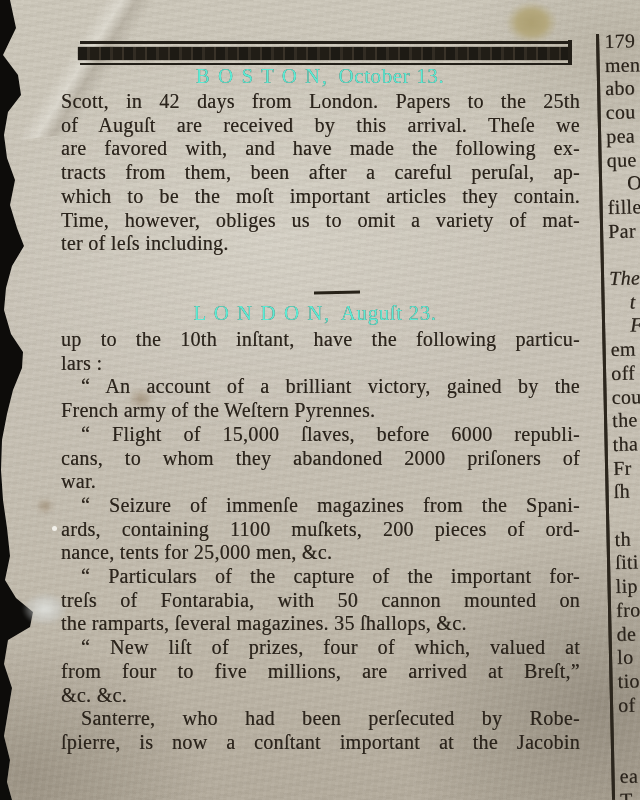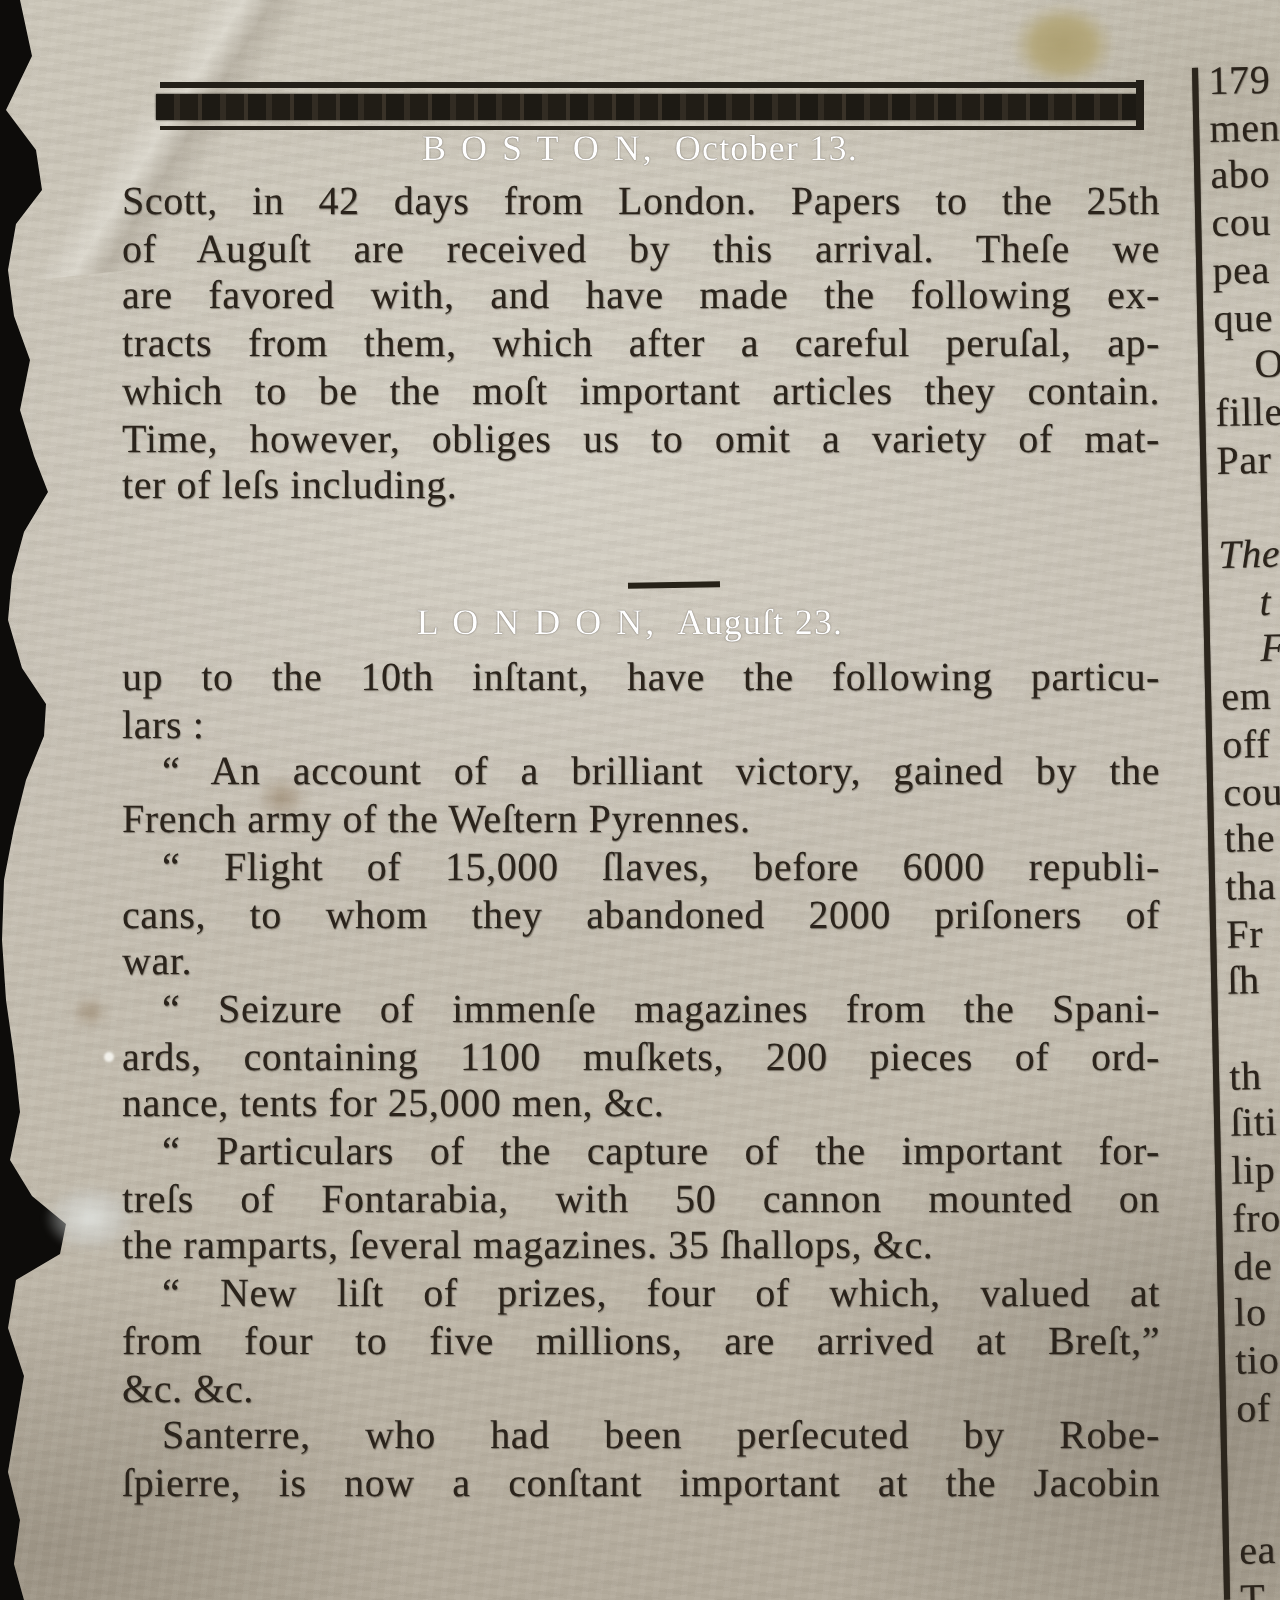--- a/index.html
+++ b/index.html
@@ -68,22 +68,22 @@
   .rule-end-tick{position:absolute;background:#231f18;}
   .section-divider{position:absolute;background:#272218;transform:rotate(-1deg);}
   .column-rule{
     position:absolute;left:596px;top:34px;width:2.6px;height:766px;
     background:#2c261d;transform:rotate(-1.2deg);transform-origin:top left;
     box-shadow:0 0 .6px rgba(30,24,16,.8);
   }
   
   .txtcol{position:absolute;color:#2b241c;}
   .headline{
-    font-size:18px;letter-spacing:1.5px;text-align:center;white-space:nowrap;
-    color:#ffffff;text-shadow:0 0 .6px rgba(40,32,22,.85);
+    font-size:21px;letter-spacing:1.5px;text-align:center;white-space:nowrap;
+    color:#5eead4;text-shadow:0 0 .6px rgba(40,32,22,.85);
   }
   .headline .date{letter-spacing:.6px;margin-left:10px;}
   .tline{
     font-size:20px;line-height:23.7px;min-height:23.7px;
     letter-spacing:.3px;text-align:justify;text-align-last:justify;
     text-shadow:.3px .3px .6px rgba(43,36,28,.55);
     white-space:normal;
   }
   .tline.nj{text-align-last:left;}
   .tline.ind{text-indent:20px;}
@@ -111,21 +111,21 @@
   <div class="column-rule"></div>
 
   <div class="txtcol headline" style="left:60px;top:64px;width:520px;">
     <span>B O S T O N,</span><span class="date">October 13.</span>
   </div>
 
   <div class="txtcol" style="left:61px;top:90px;width:519px;">
       <div class="tline">Scott, in 42 days from London.  Papers to the 25th</div>
       <div class="tline">of Auguſt are received by this arrival.  Theſe we</div>
       <div class="tline">are favored with, and have made the following ex-</div>
-      <div class="tline">tracts from them, which after a careful peruſal, ap-</div>
+      <div class="tline">tracts from them, been after a careful peruſal, ap-</div>
       <div class="tline">which to be the moſt important articles they contain.</div>
       <div class="tline">Time, however, obliges us to omit a variety of mat-</div>
       <div class="tline nj">ter of leſs including.</div>
     </div>
 
   <div class="section-divider" style="left:314px;top:291px;width:46px;height:3px;"></div>
 
   <div class="txtcol headline" style="left:60px;top:301px;width:510px;">
     <span>L O N D O N,</span><span class="date">Auguſt 23.</span>
   </div>

